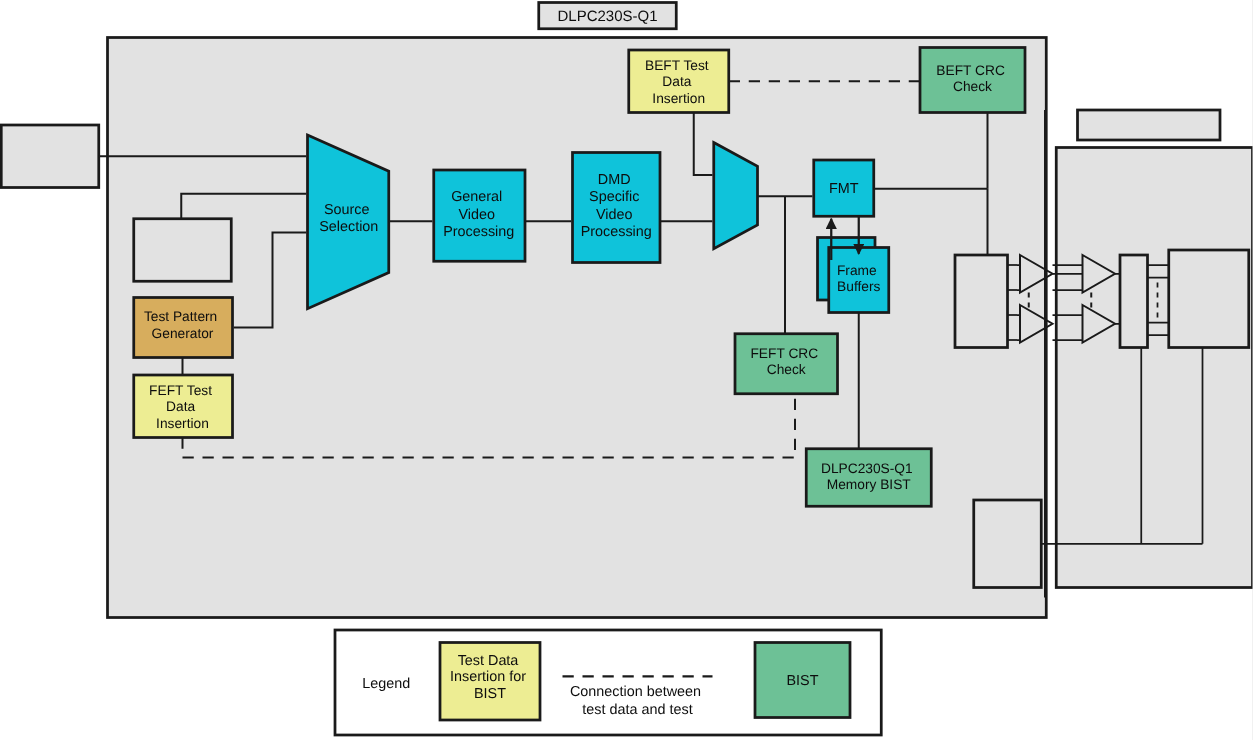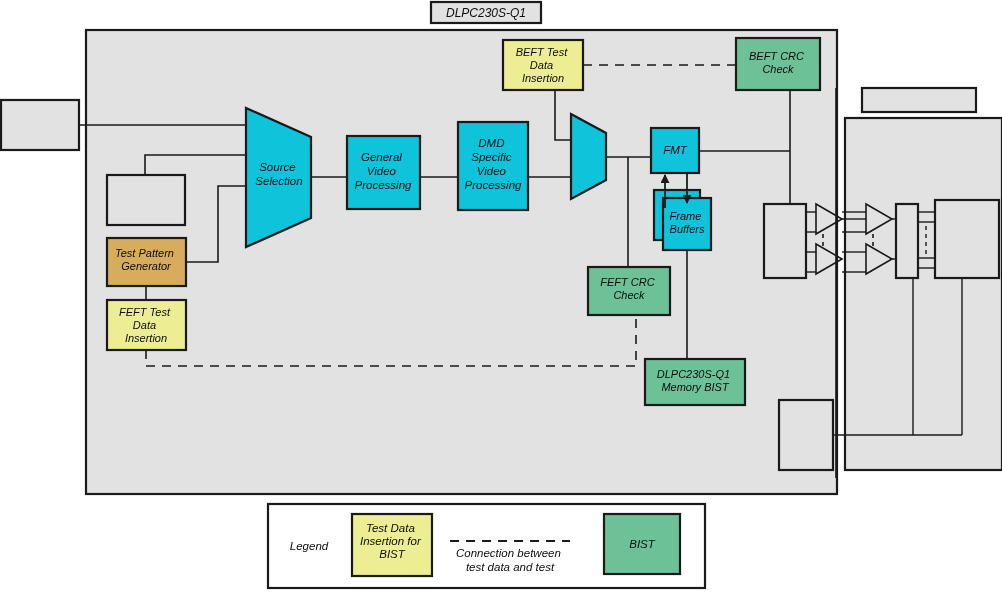--- a/index.html
+++ b/index.html
@@ -3,21 +3,21 @@
 <meta charset="utf-8">
 <style>
   html,body{margin:0;padding:0;}
   body{
     width:1002px;height:592px;
     background:#ffffff;
     font-family:"Liberation Sans", sans-serif;
     overflow:hidden;
     position:relative;
   }
-  #root{position:absolute;left:0;top:0;width:951px;height:592px;font-style:italic;}
+  #root{position:absolute;left:0;top:0;width:951px;height:592px;}
   svg{position:absolute;left:0;top:0;}
   .blk-text{
     font-family:"Liberation Sans", sans-serif;
     font-size:11.5px;
     fill:#0d0d0d;
     text-anchor:middle;
     dominant-baseline:middle;
   }
   .blk-text.sm{font-size:11px;}
   .title-text{

